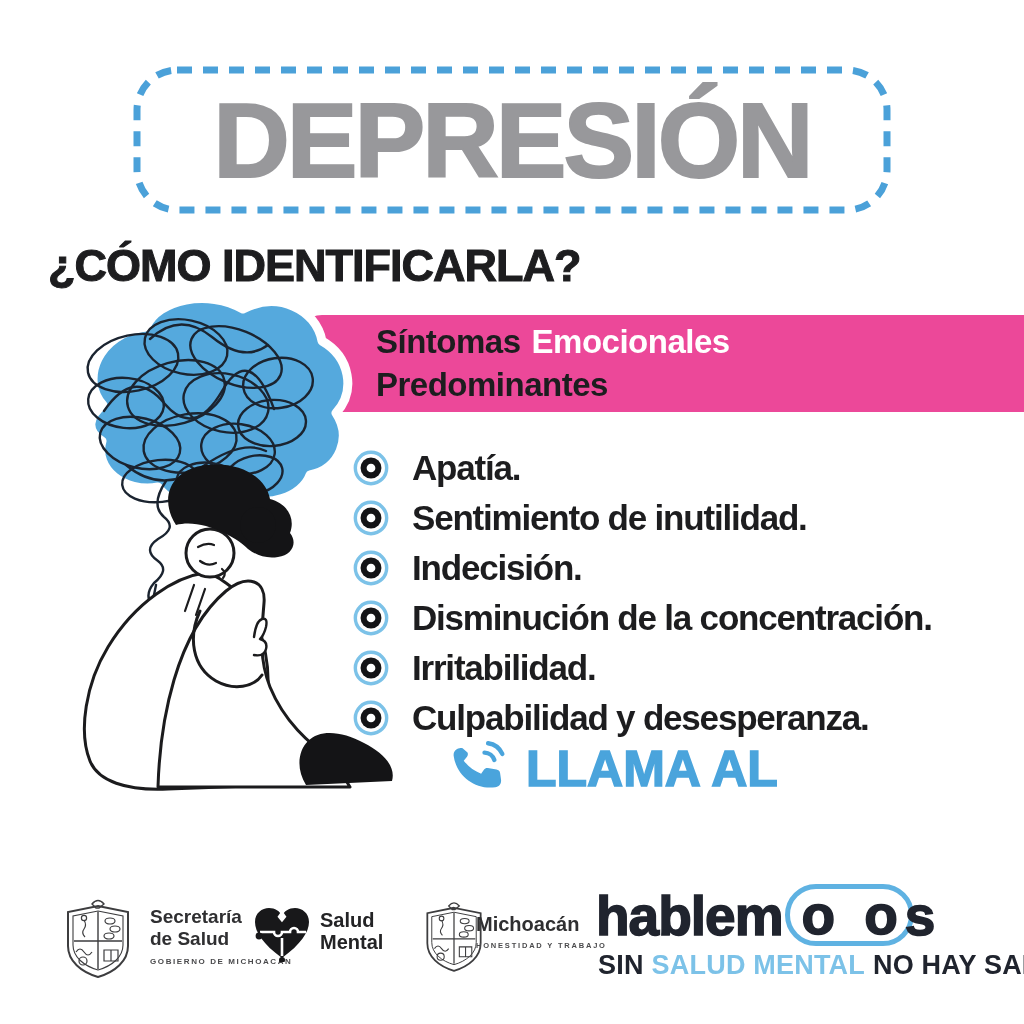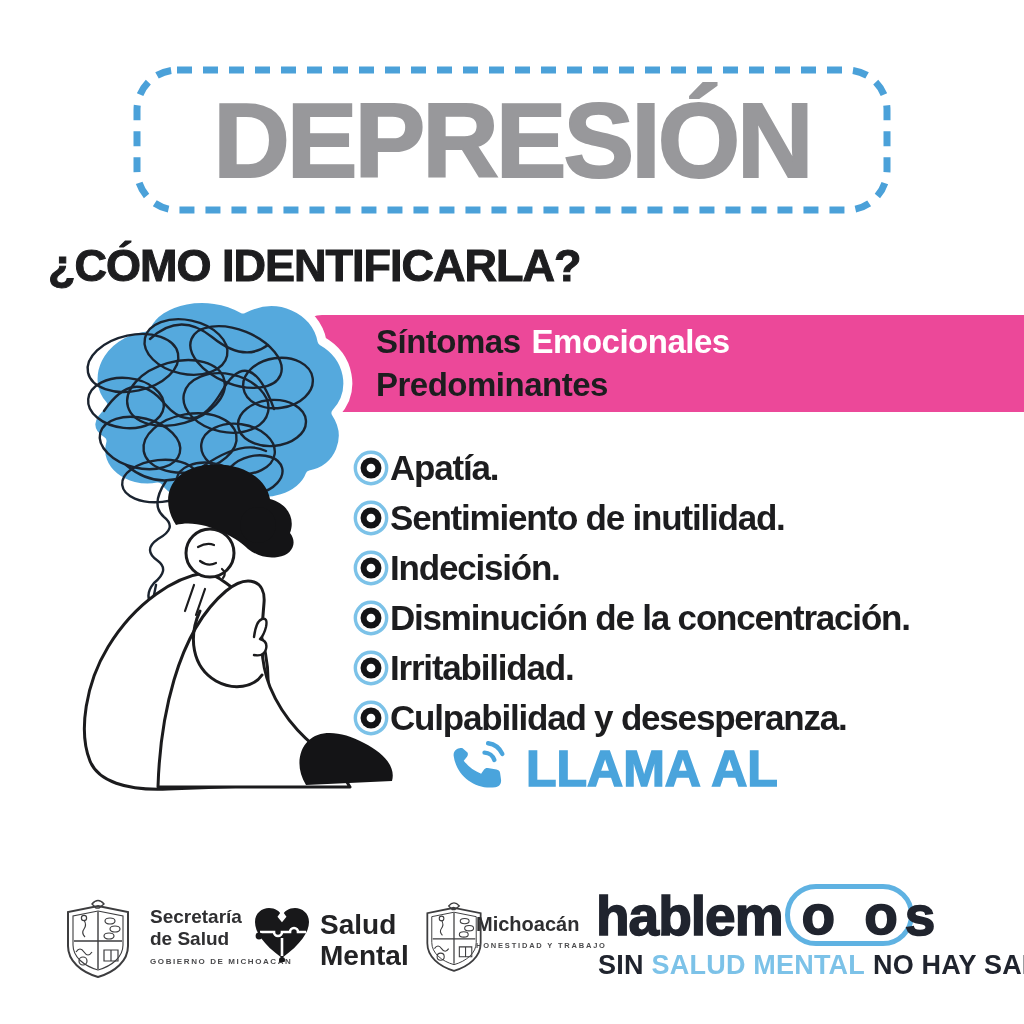--- a/index.html
+++ b/index.html
@@ -25,21 +25,21 @@
     border-radius:26px 0 0 26px;display:flex;flex-direction:column;justify-content:center;
     padding-left:80px;box-sizing:border-box;font-size:33px;font-weight:bold;line-height:1.28;
     letter-spacing:-0.5px;
   }
   .banner .row{display:flex;gap:11px;white-space:nowrap;}
   .w-dark{color:#1d1d1f;} .w-white{color:#ffffff;}
   
   .illustration{position:absolute;left:8px;top:285px;width:400px;height:520px;z-index:3;}
   
   .symptoms{position:absolute;left:352px;top:443px;display:flex;flex-direction:column;z-index:2;}
-  .symptom-row{display:flex;align-items:center;height:50px;}
+  .symptom-row{display:flex;align-items:center;height:50px;gap:22px;}
   .symptom-text{font-size:35px;font-weight:bold;color:#1d1d1f;letter-spacing:-1.2px;white-space:nowrap;}
   .bullet{width:38px;height:38px;display:inline-flex;flex:0 0 38px;}
   
   .call-row{position:absolute;left:448px;top:738px;display:flex;align-items:center;gap:16px;}
   .call-label{
     font-size:50px;font-weight:bold;color:#4aa4dc;-webkit-text-stroke:1.5px #4aa4dc;
     letter-spacing:0;white-space:nowrap;
   }
   .pill{
     position:absolute;left:442px;top:813px;width:505px;height:50px;background:#55a9dd;
@@ -47,21 +47,21 @@
     font-size:33px;font-weight:bold;color:#20242e;-webkit-text-stroke:0.8px #20242e;white-space:nowrap;
   }
   .pill .sep{font-size:30px;}
   
   .footer{position:absolute;left:0;top:880px;width:864px;height:120px;}
   .logo-shield-1{position:absolute;left:62px;top:18px;}
   .sec-text{position:absolute;left:150px;top:26px;color:#2f2f31;}
   .sec-text .big{font-size:19px;font-weight:bold;line-height:1.15;}
   .sec-text .small{font-size:8px;letter-spacing:1.6px;color:#4a4a4c;margin-top:7px;font-weight:bold;white-space:nowrap;}
   .heart{position:absolute;left:252px;top:26px;}
-  .sm-text{position:absolute;left:320px;top:29px;font-size:28px;font-weight:bold;color:#232325;line-height:1.12;}
+  .sm-text{position:absolute;left:320px;top:29px;font-size:20px;font-weight:bold;color:#232325;line-height:1.12;}
   .logo-shield-2{position:absolute;left:422px;top:20px;}
   .mich-text{position:absolute;left:476px;top:33px;color:#2f2f31;}
   .mich-text .big{font-size:20px;font-weight:bold;}
   .mich-text .small{font-size:7.5px;letter-spacing:1.8px;color:#4a4a4c;margin-top:5px;font-weight:bold;white-space:nowrap;}
   .hb-word{
     position:absolute;left:596px;top:4px;display:flex;align-items:flex-start;
     font-size:55px;font-weight:bold;color:#20242e;-webkit-text-stroke:1.5px #20242e;
     letter-spacing:-1px;height:70px;
   }
   .hb-pill{

